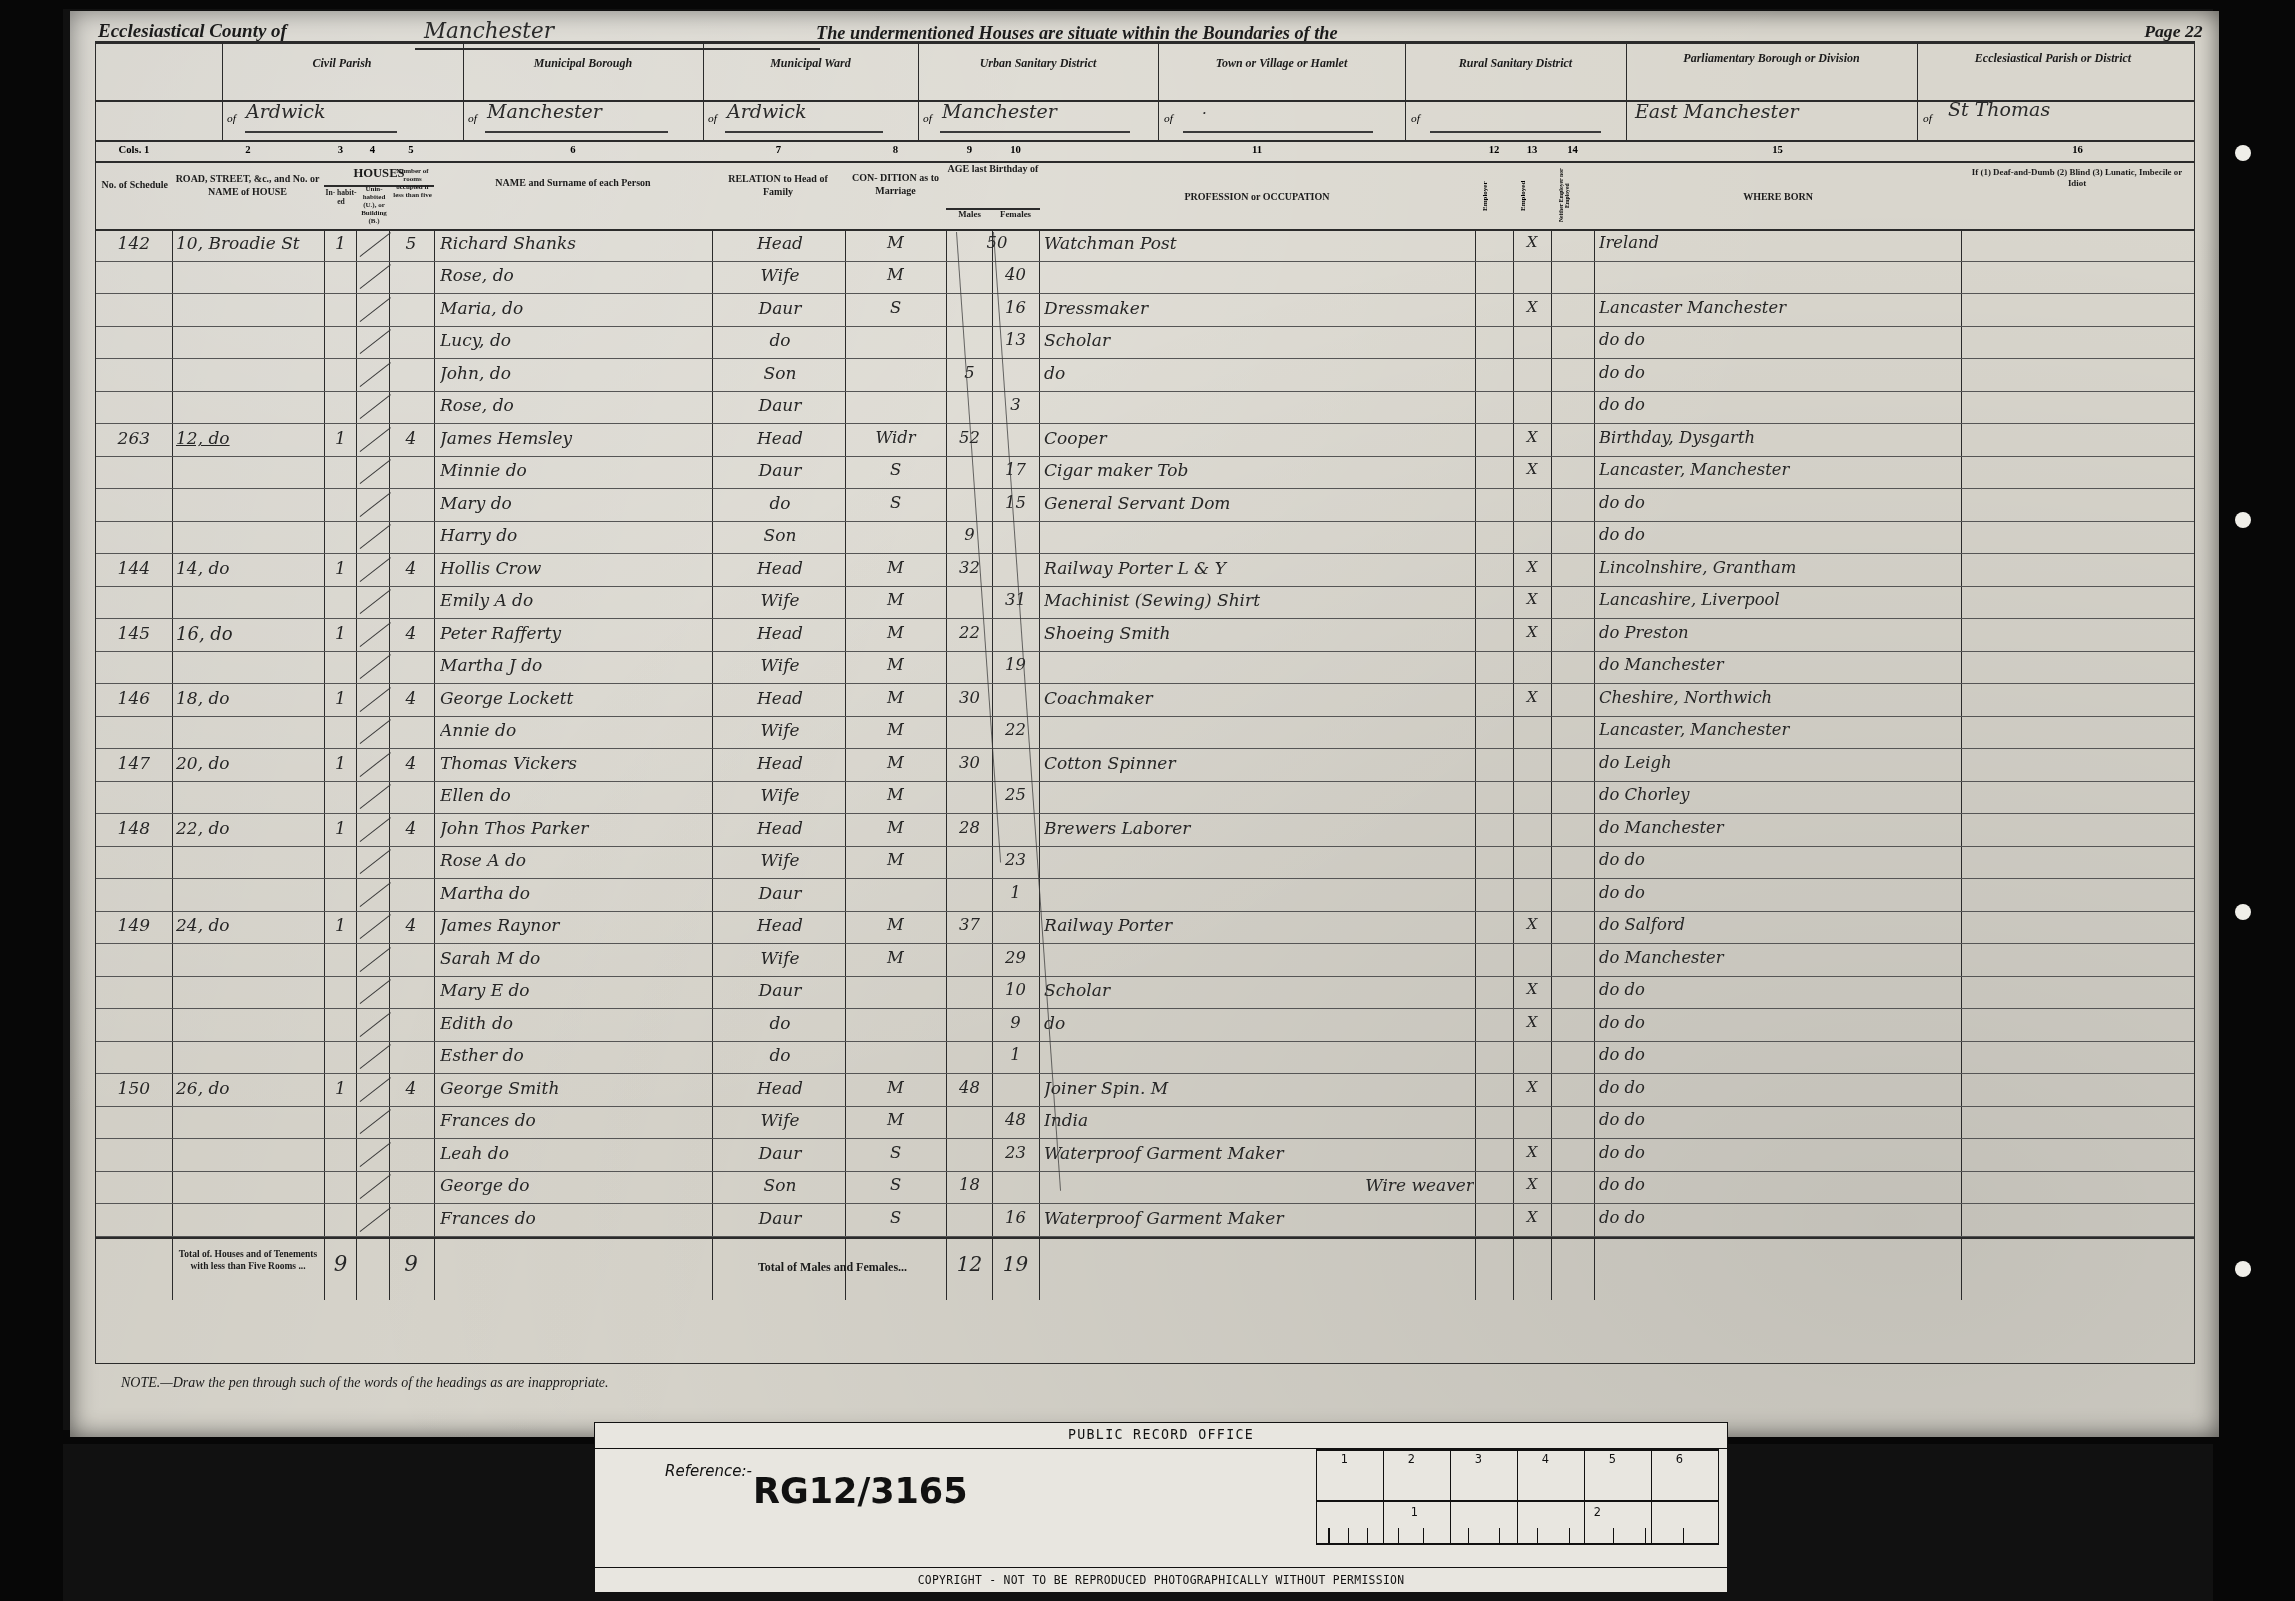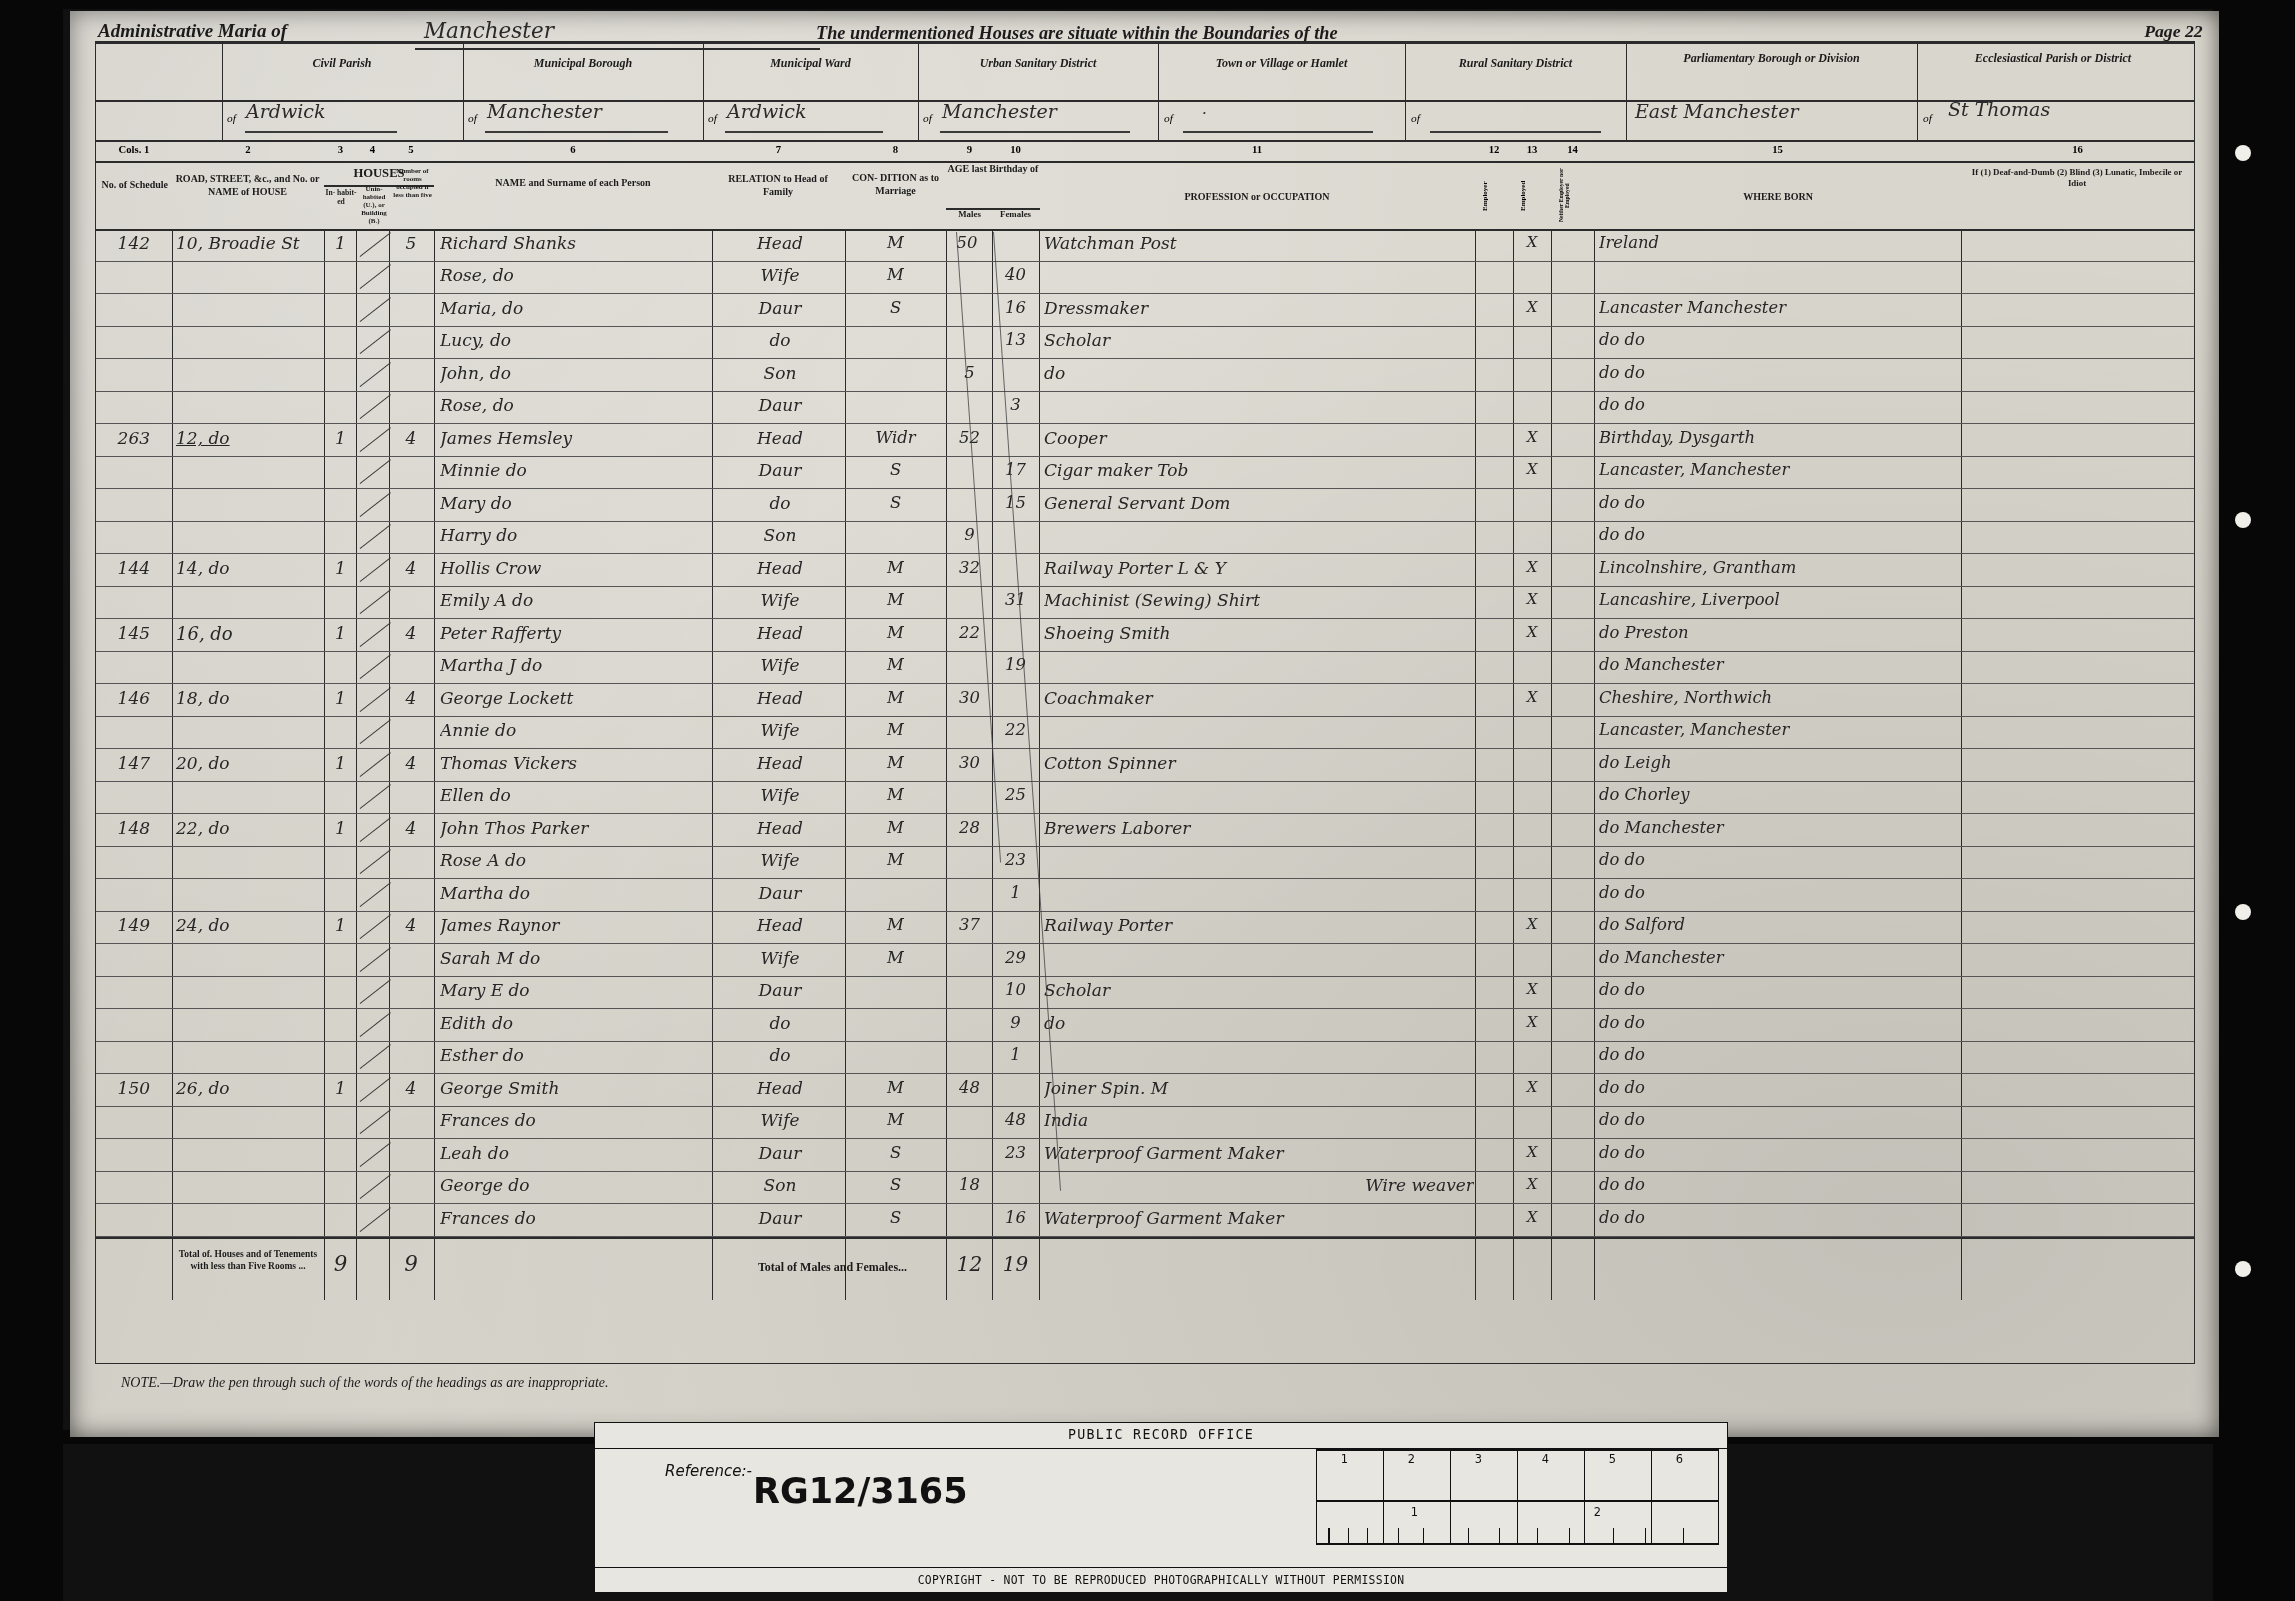--- a/index.html
+++ b/index.html
@@ -88,21 +88,21 @@
   <div class="edgedark" style="left:0;top:1430px;width:2295px;height:14px;"></div>
   <div class="edgedark" style="left:0;top:0;width:63px;height:1602px;"></div>
   <div class="edgedark" style="left:2213px;top:0;width:83px;height:1602px;"></div>
   <div class="hole" style="left:2235px;top:145px;"></div>
   <div class="hole" style="left:2235px;top:512px;"></div>
   <div class="hole" style="left:2235px;top:904px;"></div>
   <div class="hole" style="left:2235px;top:1261px;"></div>
 
   <div id="sheet">
 
-    <div class="t print" id="admincounty">Administrative Maria of</div>
+    <div class="t print" id="admincounty">Ecclesiastical County of</div>
     <div class="t hand" id="adminval">Manchester</div>
     <div id="adminrule"></div>
     <div class="t print" id="situate">The undermentioned Houses are situate within the Boundaries of the</div>
     <div class="t print" id="pageno">Page 22</div>
 
     <div class="frame">
       <div class="inner">
 
         <div class="hline" style="top:0;"></div>
         <div class="hline" style="top:58px;"></div>
@@ -218,21 +218,21 @@
 
         <div id="rows">
             <div class="hline thin" style="top: 219px;"></div>
             <div class="cell c" style="left: 1.3px; top: 191px; width: 73px; font-size: 17px; overflow: hidden;">142</div>
             <div class="cell " style="left: 80px; top: 191px; width: 145px; font-size: 17px; overflow: hidden;">10, Broadie St</div>
             <div class="cell c" style="left: 228px; top: 191px; width: 33px; font-size: 17px; overflow: hidden;">1</div>
             <div class="cell c" style="left: 293px; top: 191px; width: 44px; font-size: 17px; overflow: hidden;">5</div>
             <div class="cell " style="left: 344px; top: 191px; width: 271px; font-size: 17px; overflow: hidden;">Richard Shanks</div>
             <div class="cell c" style="left: 620px; top: 191px; width: 128px; font-size: 17px; overflow: hidden;">Head</div>
             <div class="cell c" style="left: 750px; top: 191px; width: 99px; font-size: 16.4px; overflow: hidden;">M</div>
-            <div class="cell c" style="left: 843px; top: 191px; width: 56px; font-size: 16.4px; overflow: hidden;">50</div>
+            <div class="cell c" style="left: 873px; top: 191px; width: 56px; font-size: 16.4px; overflow: hidden;">50</div>
             <div class="cell " style="left: 948px; top: 191px; width: 430px; font-size: 17px; overflow: hidden;">Watchman Post</div>
             <div class="cell c" style="left: 1417px; top: 191px; width: 38px; font-size: 15px; overflow: hidden;">X</div>
             <div class="cell " style="left: 1503px; top: 191px; width: 360px; font-size: 16.4px; overflow: hidden;">Ireland</div>
             <div class="strike" style="left: 264px; top: 214px; width: 39px; transform: rotate(-38deg);"></div>
             <div class="hline thin" style="top: 251px;"></div>
             <div class="cell " style="left: 344px; top: 223px; width: 271px; font-size: 17px; overflow: hidden;">Rose,        do</div>
             <div class="cell c" style="left: 620px; top: 223px; width: 128px; font-size: 17px; overflow: hidden;">Wife</div>
             <div class="cell c" style="left: 750px; top: 223px; width: 99px; font-size: 16.4px; overflow: hidden;">M</div>
             <div class="cell c" style="left: 896px; top: 223px; width: 47px; font-size: 16.4px; overflow: hidden;">40</div>
             <div class="strike" style="left: 264px; top: 246px; width: 39px; transform: rotate(-38deg);"></div>

